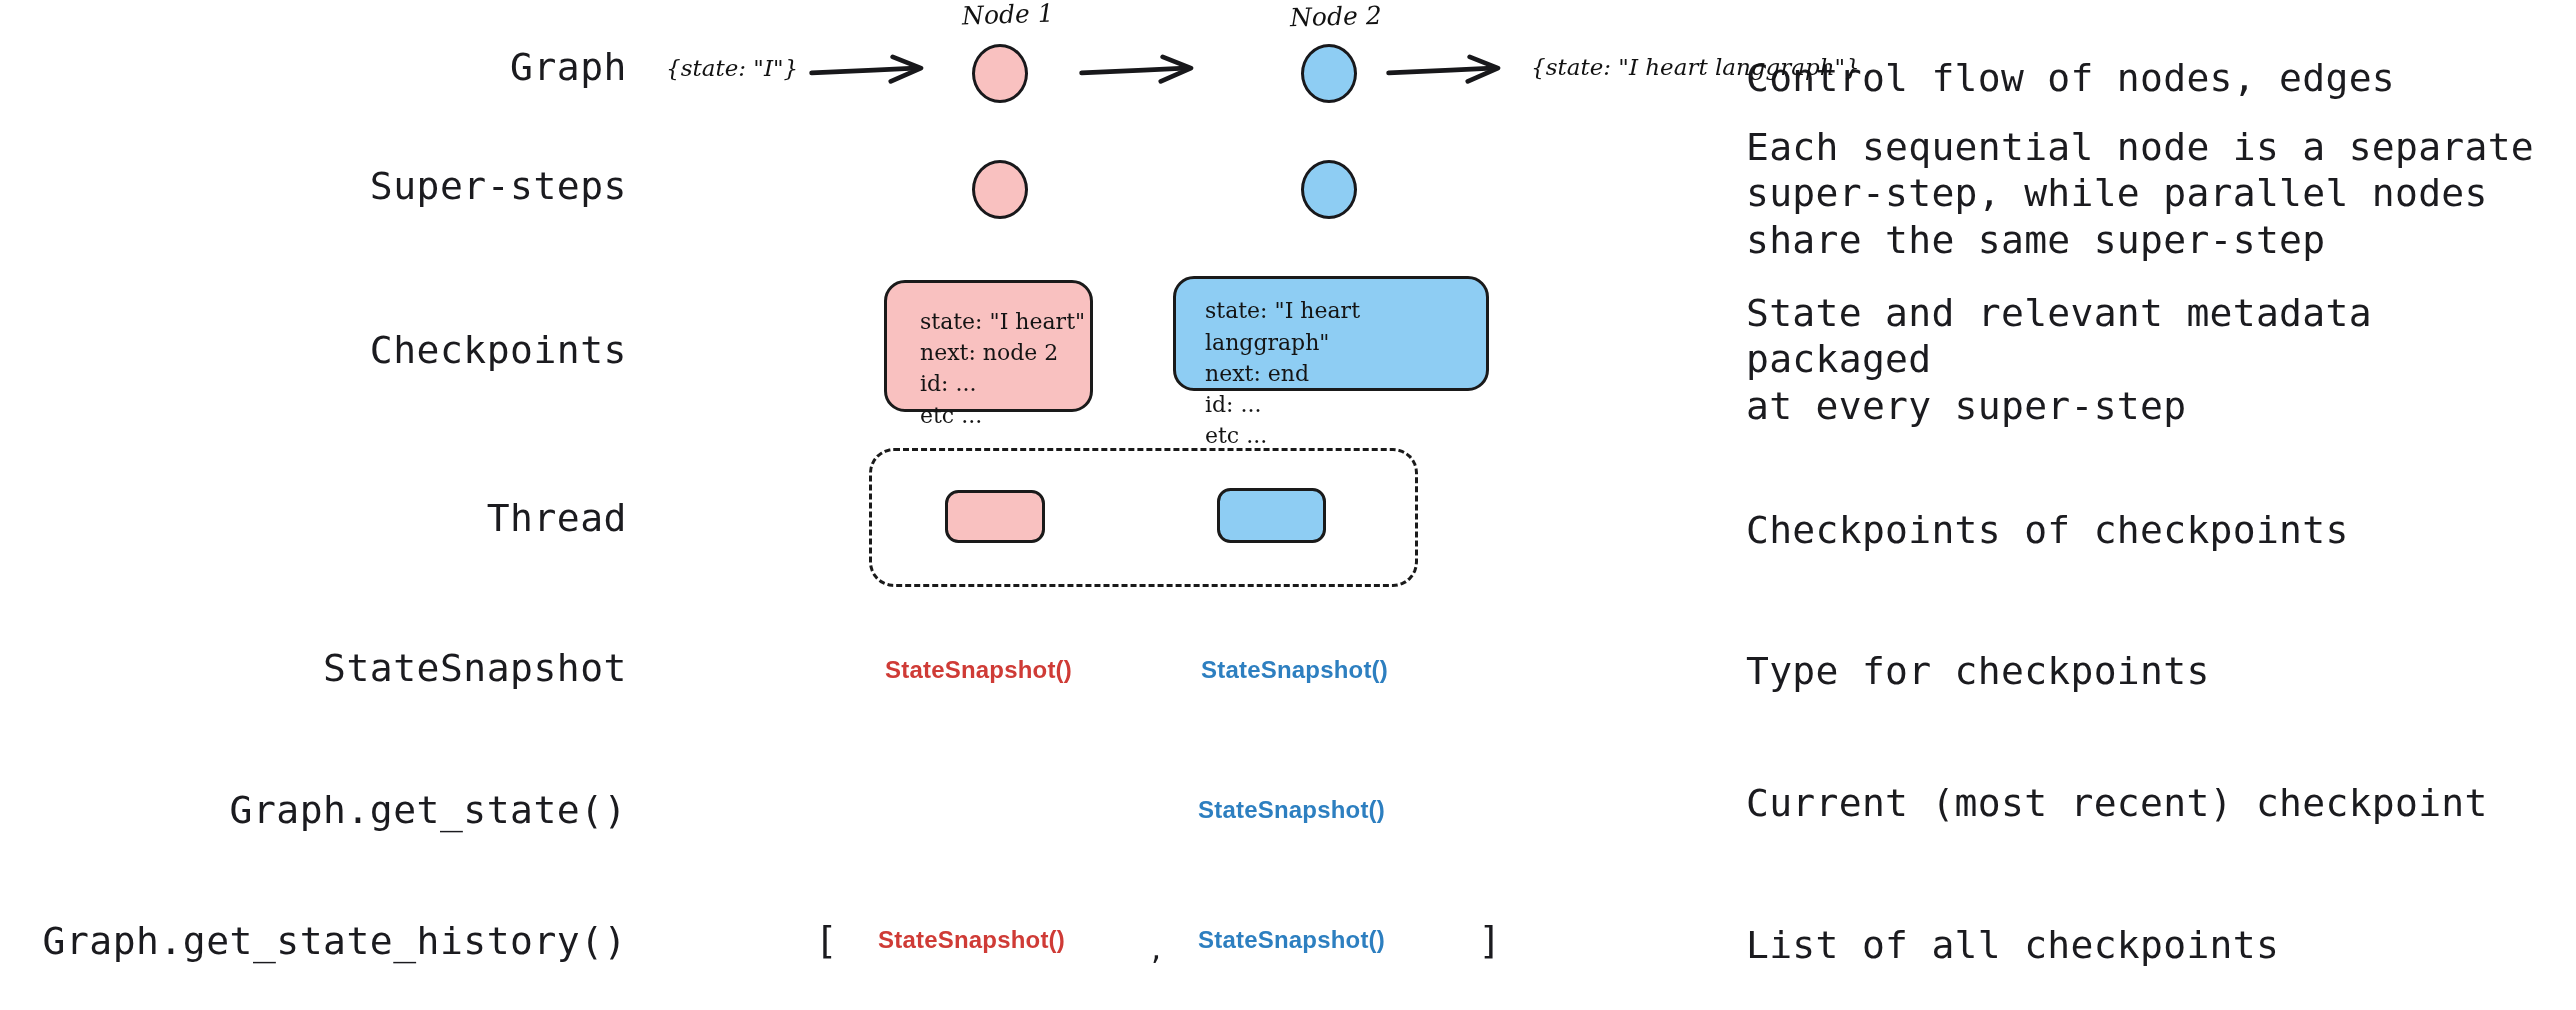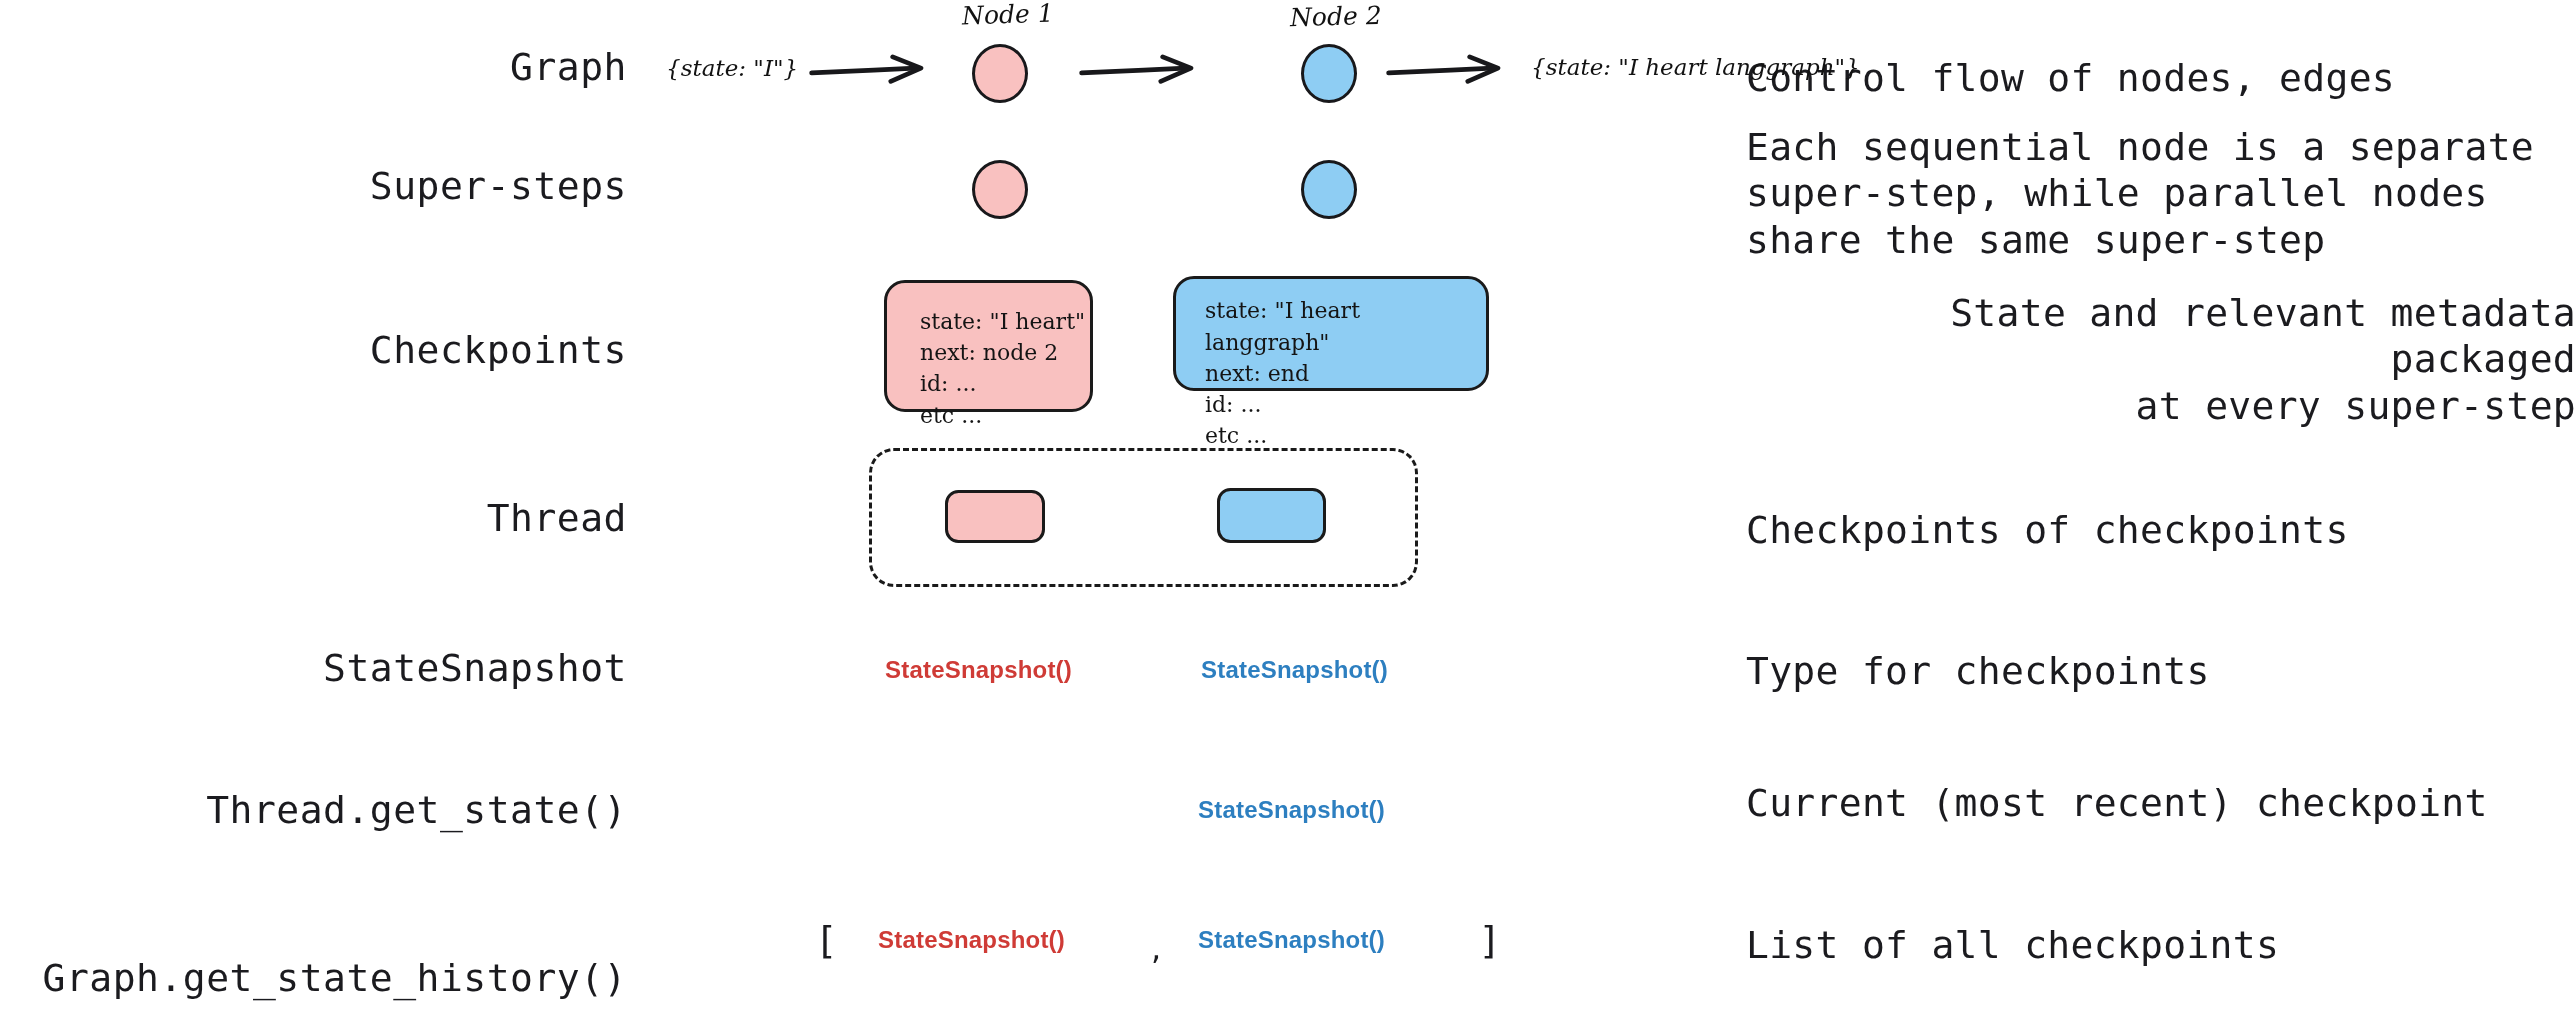--- a/index.html
+++ b/index.html
@@ -131,28 +131,28 @@
 </head>
 <body>
 
 <div id="canvas">
 
   <div class="row-label" style="top:48px;">Graph</div>
   <div class="row-label" style="top:167px;">Super-steps</div>
   <div class="row-label" style="top:331px;">Checkpoints</div>
   <div class="row-label" style="top:499px;">Thread</div>
   <div class="row-label" style="top:649px;">StateSnapshot</div>
-  <div class="row-label" style="top:791px;">Thread.get_state()</div>
-  <div class="row-label" style="top:922px;margin-top:37px;">Graph.get_state_history()</div>
+  <div class="row-label" style="top:791px;">Graph.get_state()</div>
+  <div class="row-label" style="top:922px;">Graph.get_state_history()</div>
 
   <div class="row-desc" style="top:55px;">Control flow of nodes, edges</div>
   <div class="row-desc" style="top:124px;">Each sequential node is a separate
 super-step, while parallel nodes
 share the same super-step</div>
-  <div class="row-desc" style="top:290px;text-align:right;">State and relevant metadata packaged
+  <div class="row-desc" style="top:290px;">State and relevant metadata packaged
 at every super-step</div>
   <div class="row-desc" style="top:507px;">Checkpoints of checkpoints</div>
   <div class="row-desc" style="top:648px;">Type for checkpoints</div>
   <div class="row-desc" style="top:780px;">Current (most recent) checkpoint</div>
   <div class="row-desc" style="top:922px;">List of all checkpoints</div>
 
   <div class="hand hand-node" style="left:962px; top:1.9px; transform:rotate(-2deg);">Node 1</div>
   <div class="hand hand-node" style="left:1290px; top:3.8px; transform:rotate(-1.5deg);">Node 2</div>
 
   <div class="hand" style="left:666px; top:57px;">{state: "I"}</div>

